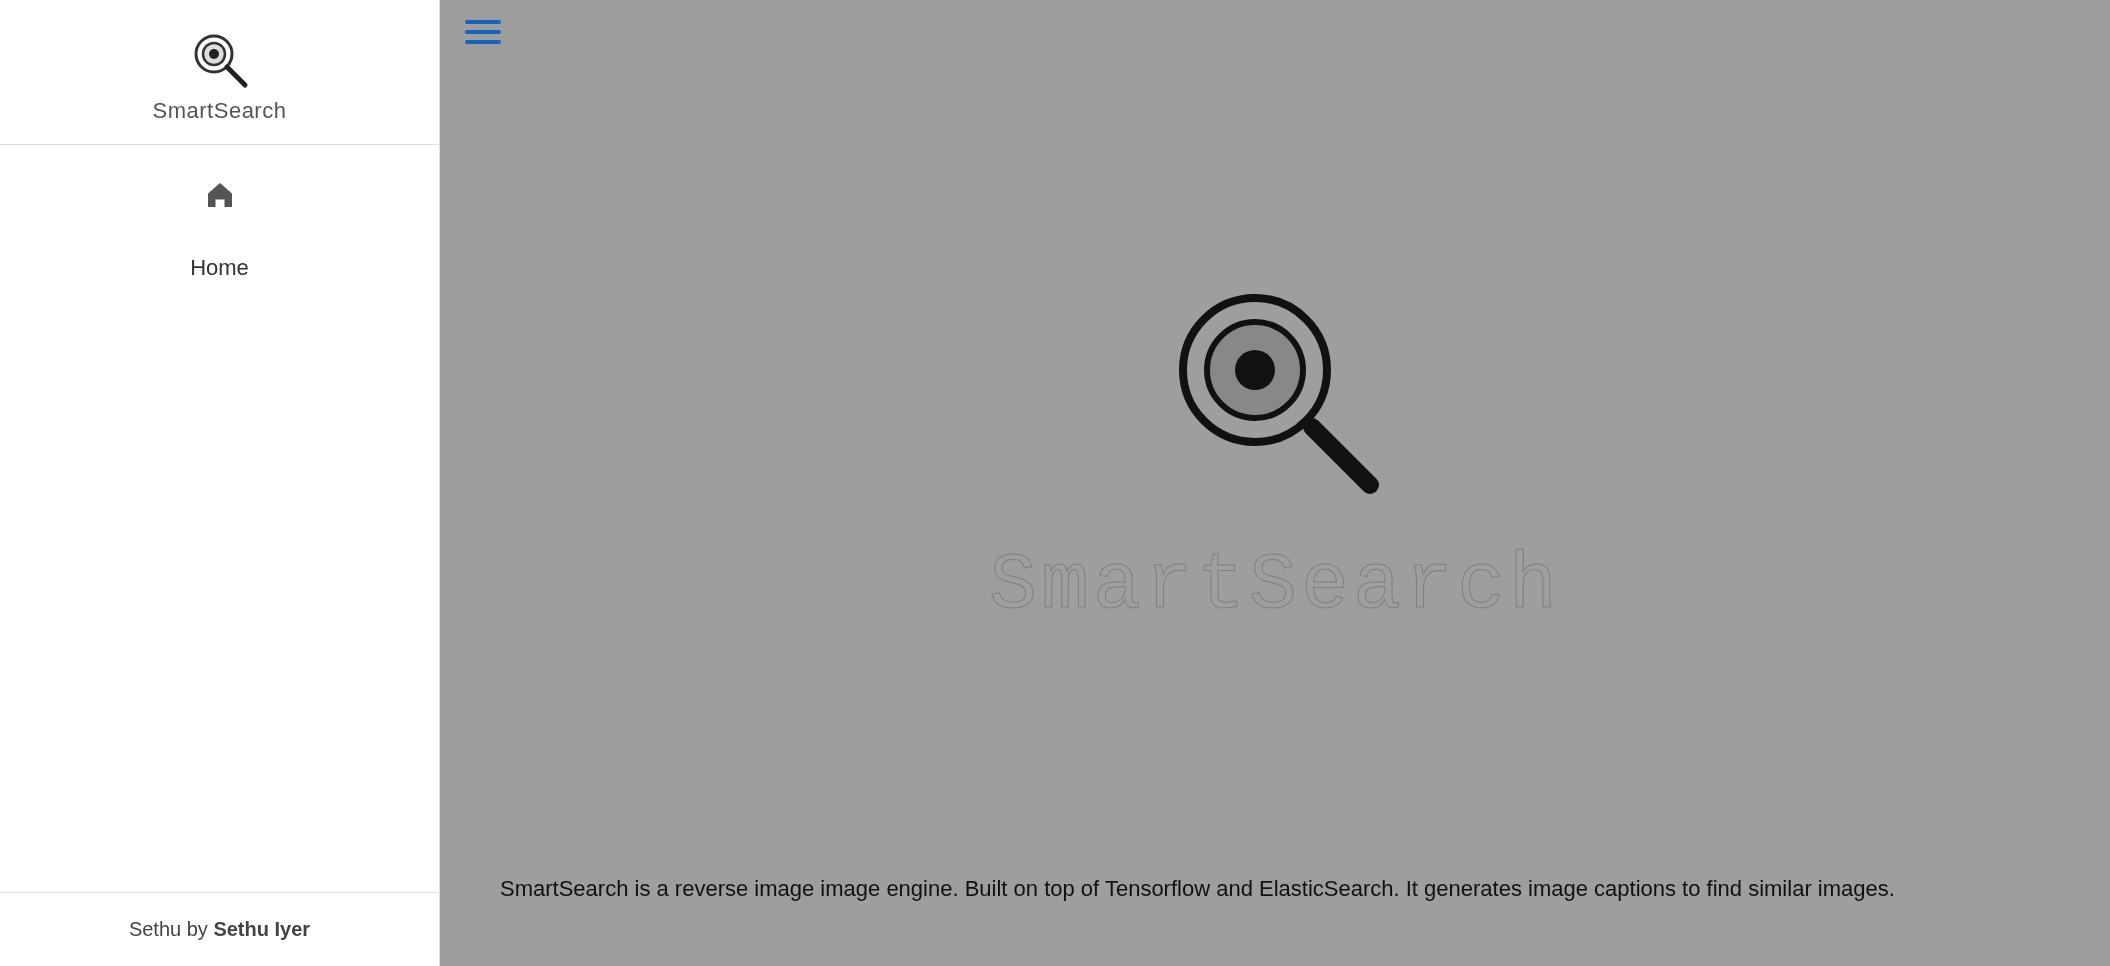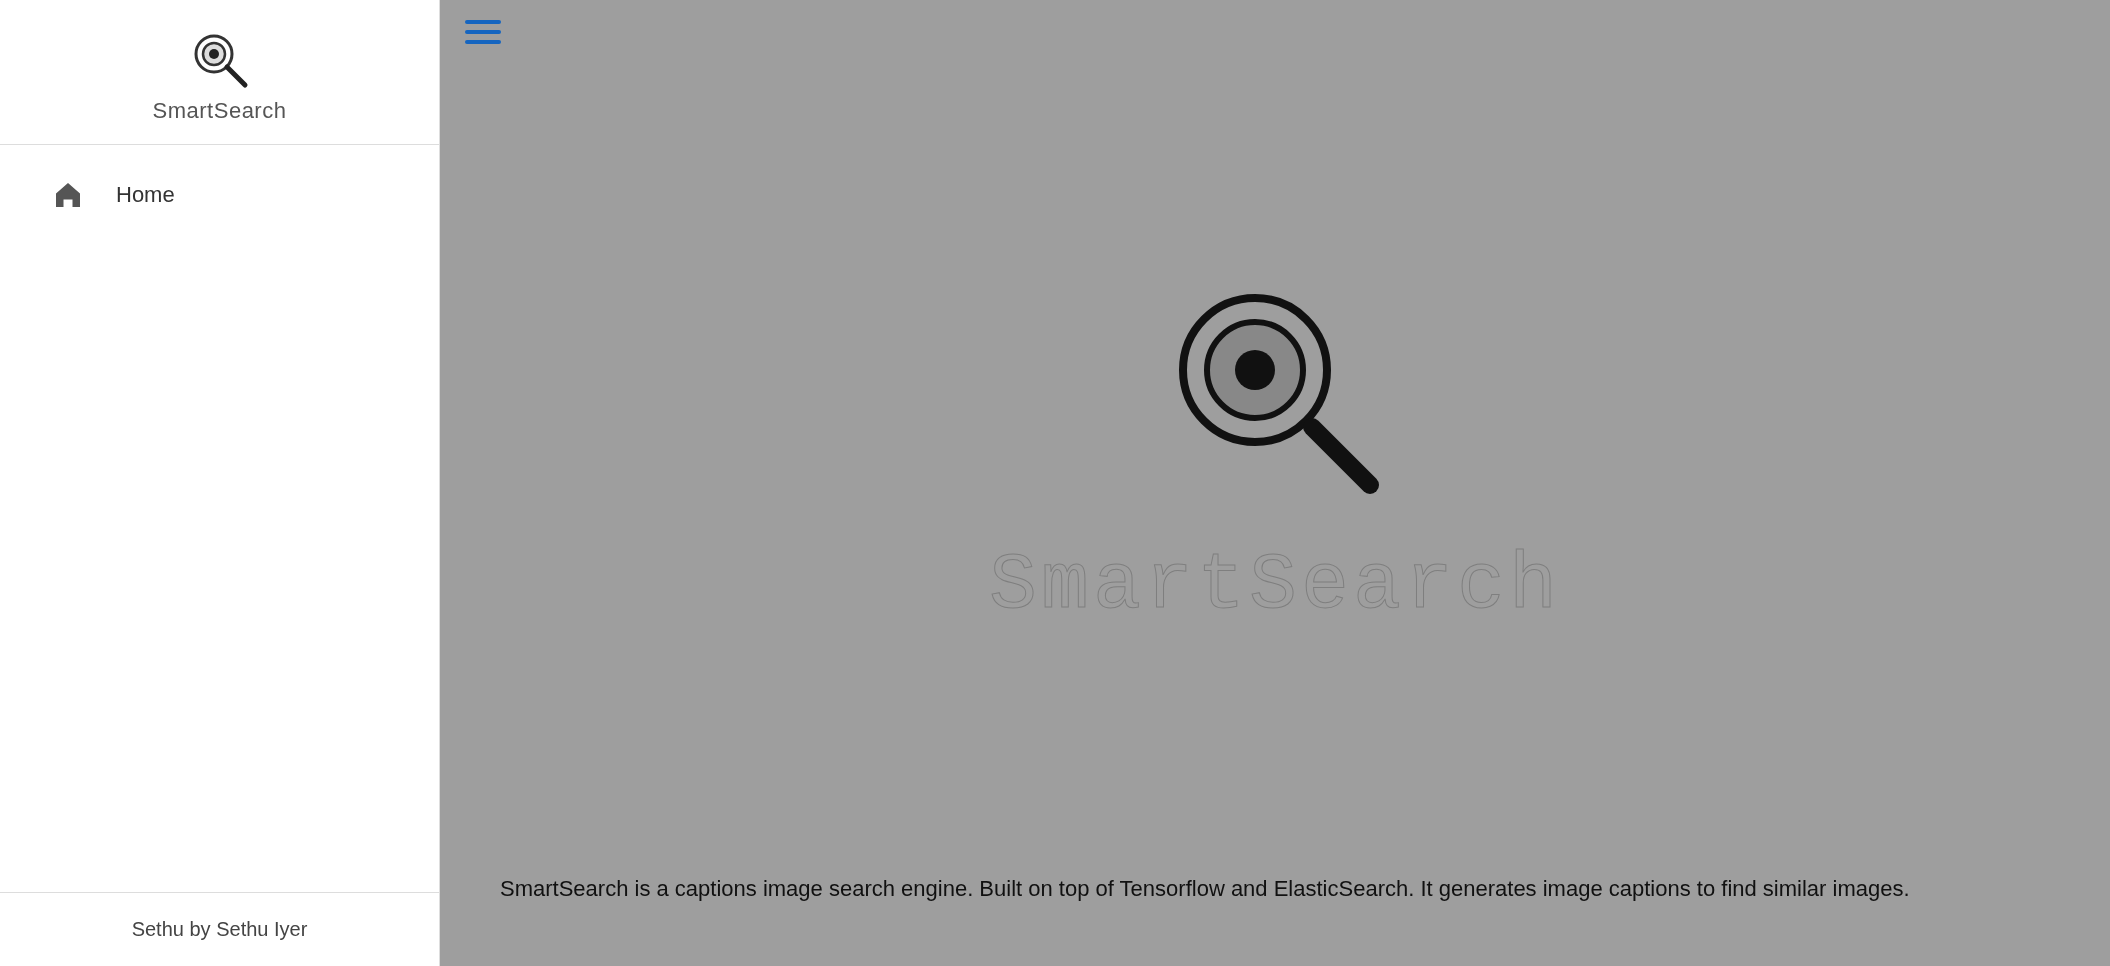--- a/index.html
+++ b/index.html
@@ -51,22 +51,23 @@
       padding: 10px 0;
     }
 
     .nav-item {
       display: flex;
       align-items: center;
       padding: 22px 50px;
       cursor: pointer;
       font-size: 22px;
       color: #444;
-      gap: 30px;
+      gap: 42px;
       transition: background 0.15s;
+      flex-direction: column;
     }
 
     .nav-item .nav-icon {
       width: 36px;
       height: 36px;
       display: flex;
       align-items: center;
       justify-content: center;
       color: #555;
       flex-shrink: 0;
@@ -79,21 +80,21 @@
 
     .sidebar-footer {
       padding: 25px 20px;
       text-align: center;
       font-size: 20px;
       color: #444;
       border-top: 1px solid #ddd;
     }
 
     .sidebar-footer strong {
-      font-weight: 400;
+      font-weight: 700;
       margin-top: 34px;
     }
 
     
     .main-content {
       flex: 1;
       background: #9e9e9e;
       display: flex;
       flex-direction: column;
       position: relative;
@@ -215,15 +216,15 @@
     <svg class="big-logo-icon" viewBox="0 0 220 220" fill="none" xmlns="http://www.w3.org/2000/svg">
       <circle cx="90" cy="90" r="72" stroke="#111" stroke-width="8" fill="none"></circle>
       <circle cx="90" cy="90" r="48" stroke="#111" stroke-width="6" fill="#888"></circle>
       <circle cx="90" cy="90" r="20" fill="#111"></circle>
       <line x1="147" y1="147" x2="205" y2="205" stroke="#111" stroke-width="18" stroke-linecap="round"></line>
     </svg>
 
     <h1 class="brand-title">SmartSearch</h1>
   </div>
 
-  <div class="main-description">SmartSearch is a captions image search engine. Built on top of Tensorflow and ElasticSearch. It generates image captions to find similar images.</div>
+  <div class="main-description">SmartSearch is a reverse image image engine. Built on top of Tensorflow and ElasticSearch. It generates image captions to find similar images.</div>
 
 </main>
 
 </body></html>

